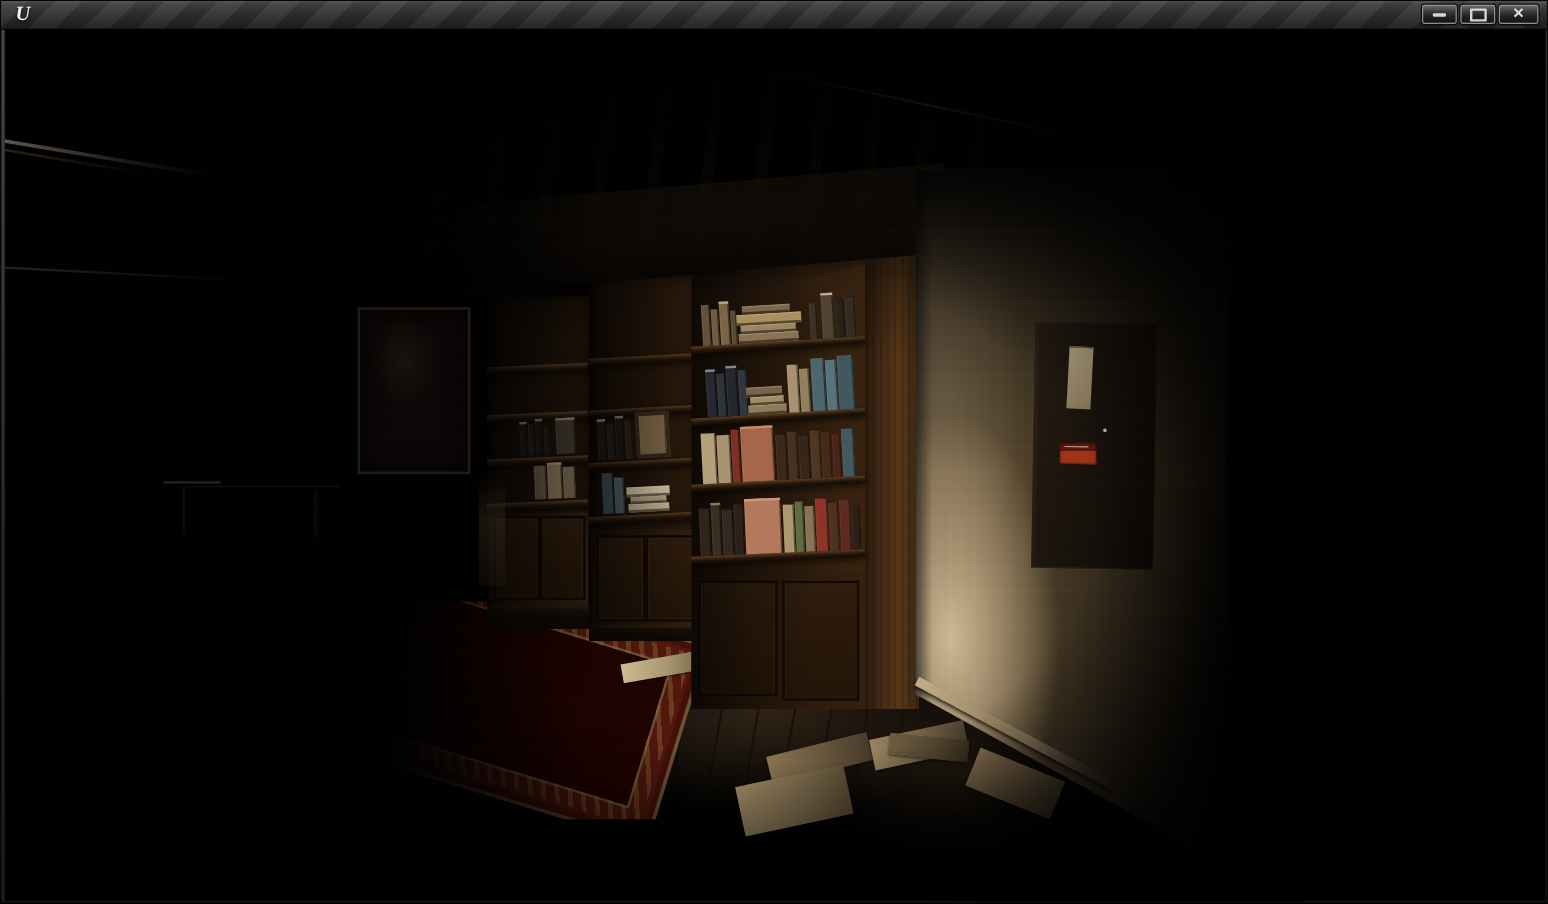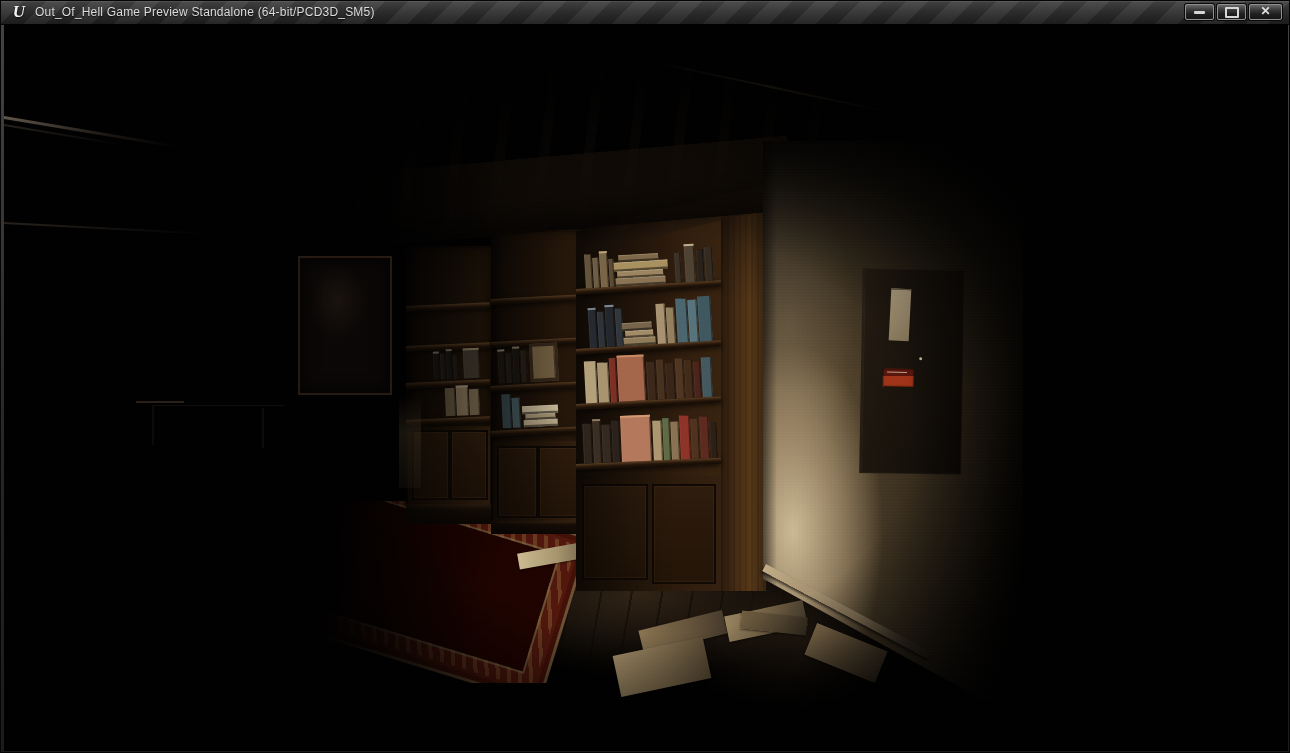--- a/index.html
+++ b/index.html
@@ -157,21 +157,20 @@
   .grain{inset:0;pointer-events:none;opacity:.5;
     background:repeating-linear-gradient(0deg,rgba(255,255,255,.01) 0 1px,rgba(0,0,0,.012) 1px 2px);}
 </style>
 </head>
 <body>
 
 <div class="window">
 
   <div class="titlebar">
     <div class="ue-logo">U</div>
-    <div class="title-text">Out_Of_Hell Game Preview Standalone (64-bit/PCD3D_SM5)</div>
     <div class="winbtns">
       <div class="wbtn">
         <span class="min-bar"></span>
       </div>
       <div class="wbtn">
         <span class="max-box"></span>
       </div>
       <div class="wbtn close">
         <span class="x-glyph">✕</span>
       </div>

